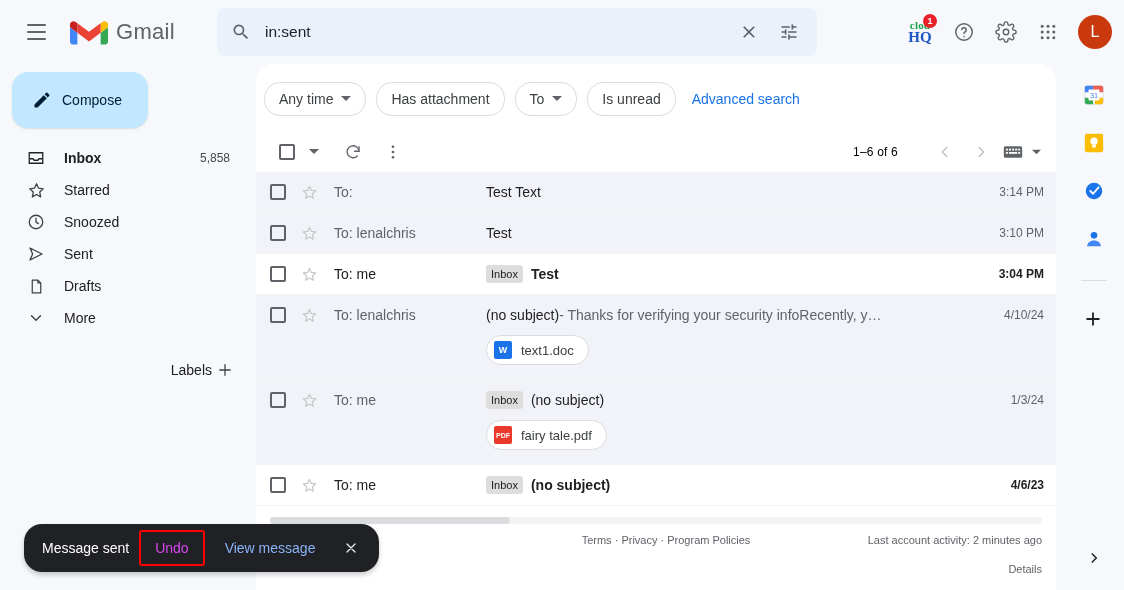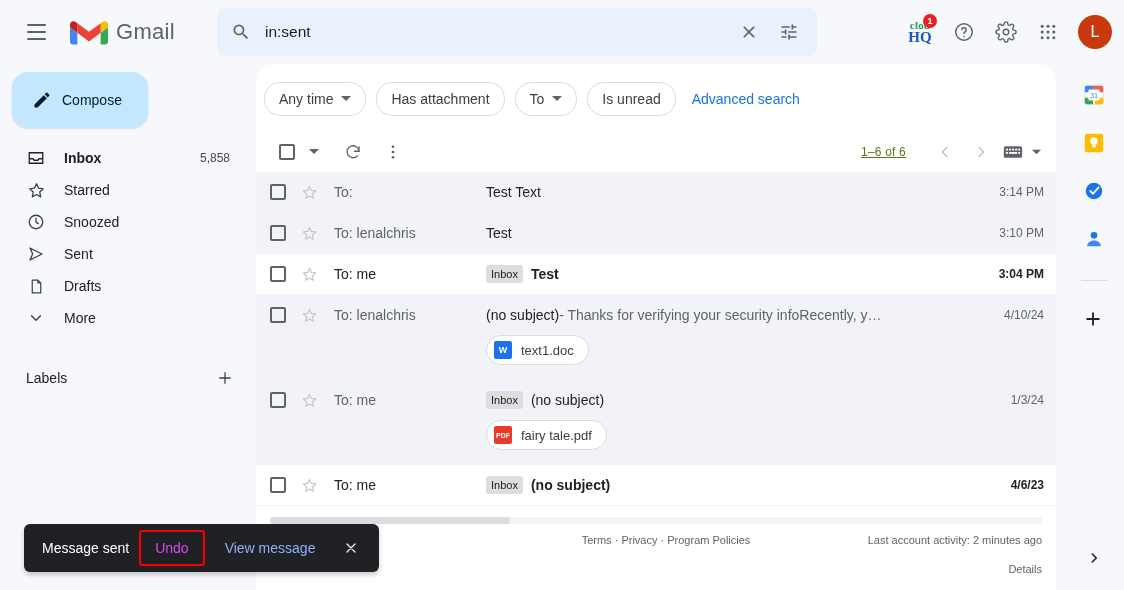--- a/index.html
+++ b/index.html
@@ -111,22 +111,22 @@
     padding-left: 26px; padding-right: 16px;
     border-radius: 0 16px 16px 0; margin-right: 10px;
     cursor: pointer; color: #202124;
     font-size: 14px;
   }
   .navitem .ic { width: 20px; height: 20px; flex: none; display:flex; align-items:center; justify-content:center;}
   .navitem .lbl { margin-left: 18px; flex: 1; }
   .navitem.bold .lbl { font-weight: bold; }
   .navitem .cnt { font-size: 12px; color: #444746; }
   .labels-row {
-    display: flex; align-items: center; justify-content: space-between;
-    margin-top: 28px; padding: 0 18px 0 26px; height: 32px;
+    display: flex; align-items: center; justify-content: flex-end;
+    margin-top: 20px; padding: 0 18px 0 26px; height: 32px;
   }
   .labels-row .t { font-size: 14px; color: #202124; }
   .labels-row .plus { width: 26px; height: 26px; display:flex;align-items:center;justify-content:center;border-radius:50%;cursor:pointer;}
 
   
   .main {
     flex: 1; background: #fff;
     border-radius: 16px 16px 0 0;
     margin-right: 8px;
     position: relative;
@@ -155,21 +155,21 @@
   .cb {
     width: 16px; height: 16px; border: 2px solid #5f6368;
     border-radius: 2px; cursor: pointer; flex:none;
   }
   .tb-btn {
     width: 34px; height: 34px; border-radius: 50%;
     display: flex; align-items: center; justify-content: center;
     cursor: pointer; flex:none;
   }
   .toolbar-right { margin-left: auto; display: flex; align-items: center; gap: 2px; }
-  .count { font-size: 12px; color: #4d7c0f; margin-right: 20px; letter-spacing: .2px; text-decoration: underline;}
+  .count { font-size: 12px; color: #000000; margin-right: 28px; letter-spacing: .2px;}
 
   
   .list { flex: 1; overflow: hidden; }
   .row {
     display: flex; align-items: flex-start;
     min-height: 40px;
     border-bottom: 1px solid #f1f3f4;
     cursor: pointer;
     padding: 0 12px 0 14px;
     position: relative;
@@ -251,21 +251,21 @@
   .rail-expand {
     position: absolute; right: 16px; bottom: 18px;
     width: 28px; height: 28px; display:flex; align-items:center;justify-content:center;
     cursor: pointer; border-radius: 50%;
   }
 
   
   .toast {
     position: absolute; left: 24px; bottom: 18px;
     background: #202124; color: #e8eaed;
-    border-radius: 6px; height: 48px;
+    border-radius: 18px; height: 48px;
     display: flex; align-items: center;
     padding: 0 14px 0 18px;
     font-size: 14px; z-index: 20;
     box-shadow: 0 3px 5px rgba(0,0,0,.2);
   }
   .toast .msg { color: #fff; }
   .toast .undo-wrap {
     border: 2px solid #ff0000;
     border-radius: 3px;
     padding: 8px 14px;

